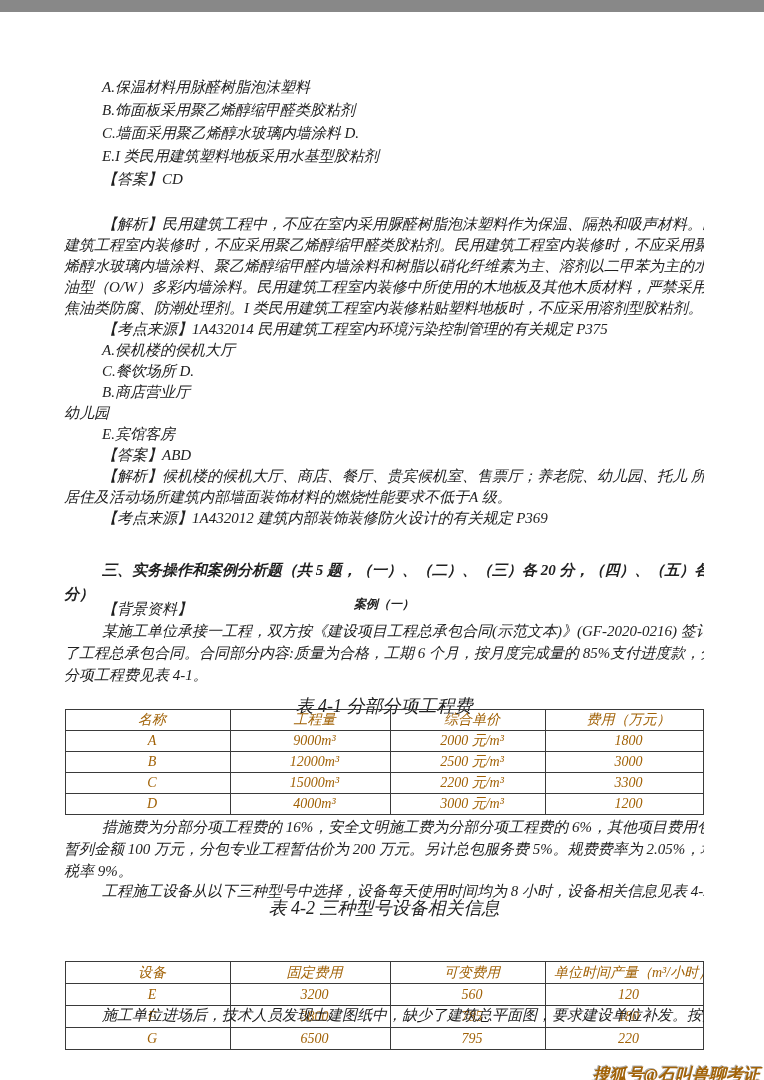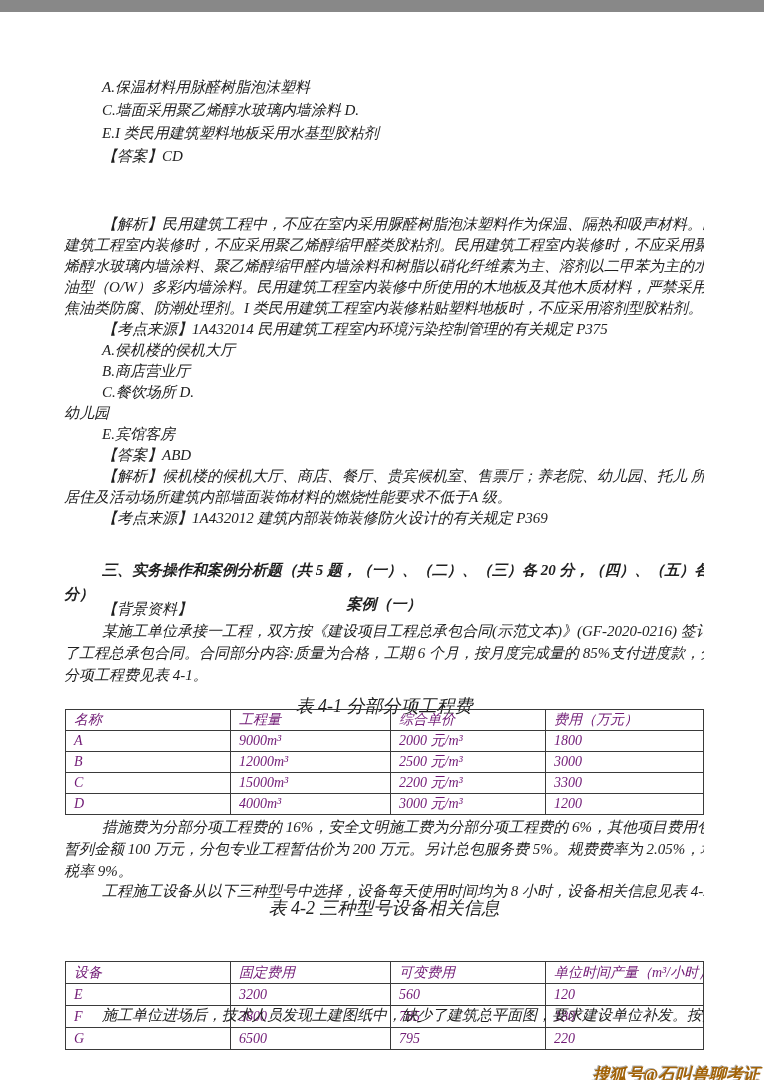--- a/index.html
+++ b/index.html
@@ -26,72 +26,74 @@
   .s7 .ln { line-height:22px; height:22px; }
   .doc-table {
     position:absolute; left:65px; width:638px;
     border-collapse:collapse; table-layout:fixed;
     font-size:14px;
   }
   .doc-table td {
     border:1px solid #3a3a3a;
     padding:0 0 0 8px;
     overflow:hidden; white-space:nowrap;
-    color:#701a75;
+    color:#a16207;
+    text-align:center;
   }
   .t1 td { height:20px; line-height:20px; }
   .t2 td { height:21px; line-height:21px; }
   .tbl-title { position:absolute; left:64px; width:640px; text-align:center; font-size:18px; }
   .watermark {
     position:absolute; right:4px; top:1051px;
     font-size:17px; font-weight:bold;
     color:#a16207;
     text-shadow:1px 1px 0 #ffffff, -1px -1px 0 #b0b0b0;
     white-space:nowrap;
   }
 </style>
 </head>
 <body>
 
 <div class="page">
 
   <div class="sec s1" style="top:64px">
     <div class="ln ind">A.保温材料用脉醛树脂泡沫塑料</div>
+    <div class="ln ind">B.饰面板采用聚乙烯醇缩甲醛类胶粘剂</div>
     <div class="ln ind">C.墙面采用聚乙烯醇水玻璃内墙涂料 D.</div>
     <div class="ln ind">E.I 类民用建筑塑料地板采用水基型胶粘剂</div>
     <div class="ln ind">【答案】CD</div>
   </div>
 
   <div class="sec s2" style="top:202px">
     <div class="ln ind">【解析】民用建筑工程中，不应在室内采用脲醛树脂泡沫塑料作为保温、隔热和吸声材料。民用</div>
     <div class="ln">建筑工程室内装修时，不应采用聚乙烯醇缩甲醛类胶粘剂。民用建筑工程室内装修时，不应采用聚乙</div>
     <div class="ln">烯醇水玻璃内墙涂料、聚乙烯醇缩甲醛内墙涂料和树脂以硝化纤维素为主、溶剂以二甲苯为主的水包</div>
     <div class="ln">油型（O/W）多彩内墙涂料。民用建筑工程室内装修中所使用的木地板及其他木质材料，严禁采用沥青、煤</div>
     <div class="ln">焦油类防腐、防潮处理剂。I 类民用建筑工程室内装修粘贴塑料地板时，不应采用溶剂型胶粘剂。</div>
     <div class="ln ind">【考点来源】1A432014 民用建筑工程室内环境污染控制管理的有关规定 P375</div>
   </div>
 
   <div class="sec s3" style="top:328px">
     <div class="ln ind">A.侯机楼的侯机大厅</div>
+    <div class="ln ind">C.餐饮场所 D.</div>
     <div class="ln ind">B.商店营业厅</div>
-    <div class="ln ind">C.餐饮场所 D.</div>
     <div class="ln">幼儿园</div>
     <div class="ln ind">E.宾馆客房</div>
     <div class="ln ind">【答案】ABD</div>
     <div class="ln ind">【解析】候机楼的候机大厅、商店、餐厅、贵宾候机室、售票厅；养老院、幼儿园、托儿 所、</div>
     <div class="ln">居住及活动场所建筑内部墙面装饰材料的燃烧性能要求不低于A 级。</div>
     <div class="ln ind">【考点来源】1A432012 建筑内部装饰装修防火设计的有关规定  P369</div>
   </div>
 
   <div class="sec s4" style="top:546px">
     <div class="ln ind">三、实务操作和案例分析题（共 5 题，（一）、（二）、（三）各 20 分，（四）、（五）各 30</div>
     <div class="ln">分）</div>
   </div>
 
-  <div class="sec center bold" style="top:581px; font-size:15px; line-height:23px;">案例（一）</div>
+  <div class="sec center bold" style="top:581px; font-size:12px; line-height:23px;">案例（一）</div>
 
   <div class="sec s6" style="top:586px">
     <div class="ln ind">【背景资料】</div>
     <div class="ln ind">某施工单位承接一工程，双方按《建设项目工程总承包合同(示范文本)》(GF-2020-0216) 签订</div>
     <div class="ln">了工程总承包合同。合同部分内容:质量为合格，工期 6 个月，按月度完成量的 85%支付进度款，分部</div>
     <div class="ln">分项工程费见表 4-1。</div>
   </div>
 
   <div class="tbl-title" style="top:682px">表 4-1 分部分项工程费</div>
 

